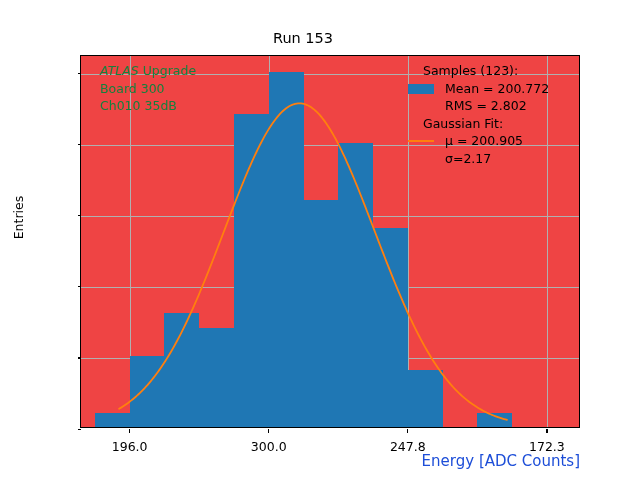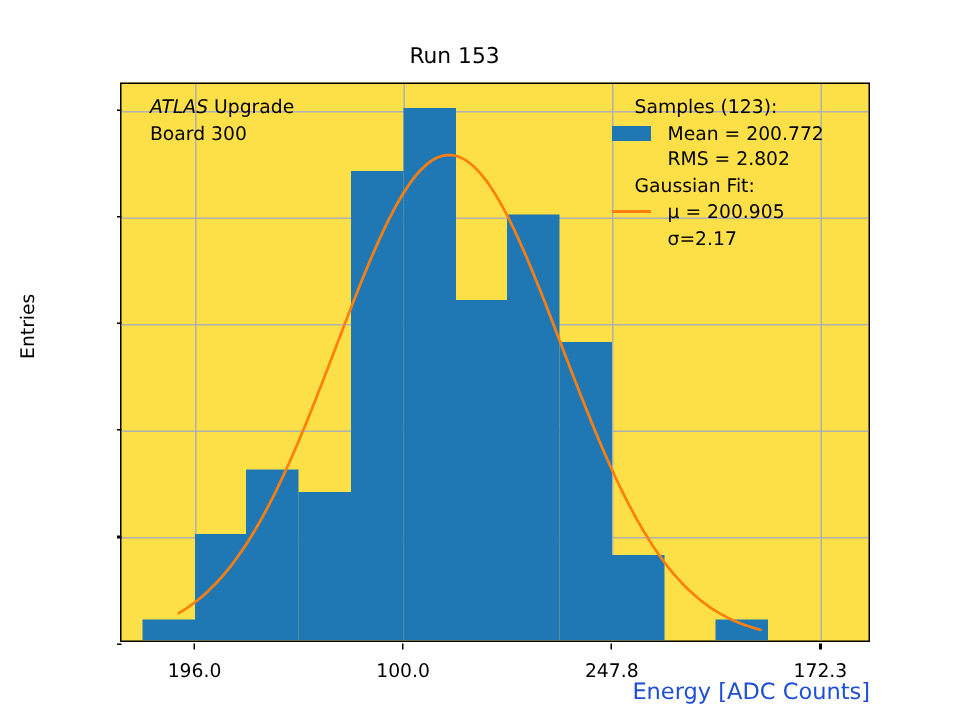--- a/index.html
+++ b/index.html
@@ -12,21 +12,21 @@
 
   
   #chart-title{
     position:absolute;left:0;top:30px;width:584px;
     text-align:center;font-size:14.5px;color:#000;margin-left:11px;
   }
 
   
   #plot-area{
     position:absolute;left:80px;top:55px;width:500px;height:373px;
-    border:1.1px solid #000;box-sizing:border-box;background:#fde047;
+    border:1.1px solid #000;box-sizing:border-box;background:#ef4444;
   }
   #plot-inner{position:absolute;left:0;top:0;right:0;bottom:0;overflow:hidden;}
 
   .gridline-h,.gridline-v{position:absolute;background:#b0b0b0;}
   .gridline-h{left:0;width:100%;height:1px;}
   .gridline-v{top:0;height:100%;width:1px;}
 
   .hist-bar{position:absolute;bottom:0;background:#1f77b4;}
 
   #fit-curve{position:absolute;left:0;top:0;width:100%;height:100%;overflow:visible;}
@@ -44,21 +44,21 @@
     position:absolute;left:80px;top:452px;width:500px;text-align:right;
     font-size:15px;color:#1d4ed8;
   }
   #ylabel{
     position:absolute;left:-62px;top:210px;width:160px;text-align:center;
     font-size:12.5px;color:#000;transform:rotate(-90deg);transform-origin:center;
   }
 
   
   #annotation{
-    position:absolute;left:100px;top:62px;font-size:12.5px;color:#000000;
+    position:absolute;left:100px;top:62px;font-size:12.5px;color:#15803d;
     line-height:17.5px;white-space:nowrap;
   }
   #annotation .italic{font-style:italic;}
 
   
   #legend{
     position:absolute;left:408px;top:62px;font-size:12.5px;color:#000;
     white-space:nowrap;
   }
   .legend-row{display:flex;align-items:center;height:17.5px;}
@@ -121,33 +121,34 @@
         <div class="ytick-mark" style="top: 301.452px;"></div>
         <div class="ytick-mark" style="top: 230.405px;"></div>
         <div class="ytick-mark" style="top: 159.357px;"></div>
         <div class="ytick-mark" style="top: 88.3095px;"></div>
         <div class="ytick-mark" style="top: 17.2619px;"></div>
       </div>
     <div id="xticks">
         <div class="xtick-mark" style="left: 48.1787px;"></div>
         <div class="xtick-label" style="left: 48.6787px;">196.0</div>
         <div class="xtick-mark" style="left: 187.261px;"></div>
-        <div class="xtick-label" style="left: 187.761px;">100.0</div>
+        <div class="xtick-label" style="left: 187.761px;">300.0</div>
         <div class="xtick-mark" style="left: 326.343px;"></div>
         <div class="xtick-label" style="left: 326.843px;">247.8</div>
         <div class="xtick-mark" style="left: 465.425px;"></div>
         <div class="xtick-label" style="left: 465.925px;">172.3</div>
       </div>
   </div>
 
   <div id="annotation">
     <div>
       <span class="italic">ATLAS</span><span> Upgrade</span>
     </div>
     <div>Board 300</div>
+    <div>Ch010 35dB</div>
   </div>
 
   <div id="legend">
     <div class="legend-head">Samples (123):</div>
     <div class="legend-row">
       <span class="legend-handle">
           <span class="swatch-patch"></span>
         </span>
       <span class="legend-text-block">
         <span class="legend-line legend-sub">Mean = 200.772</span>

